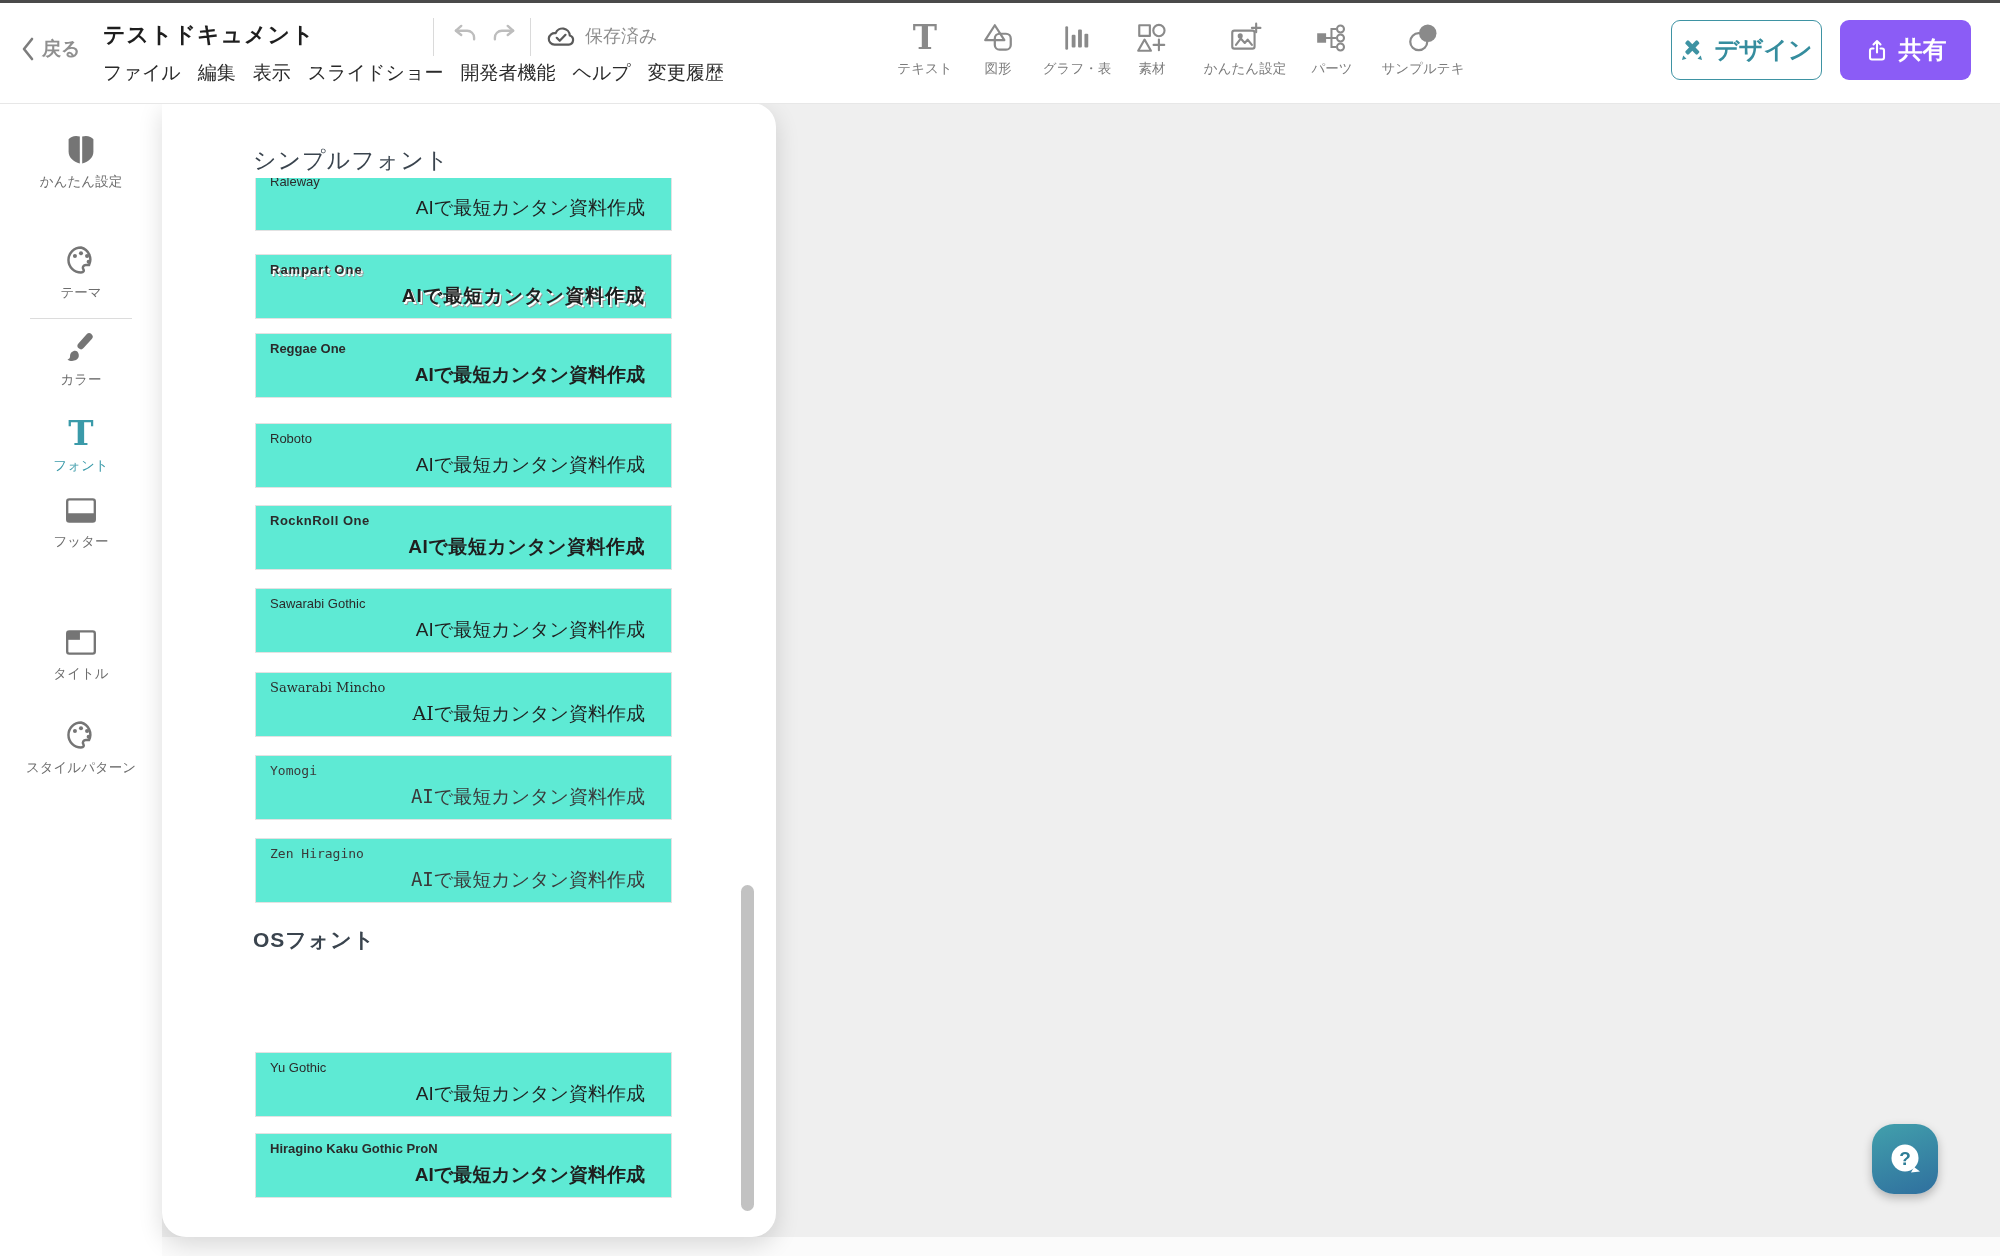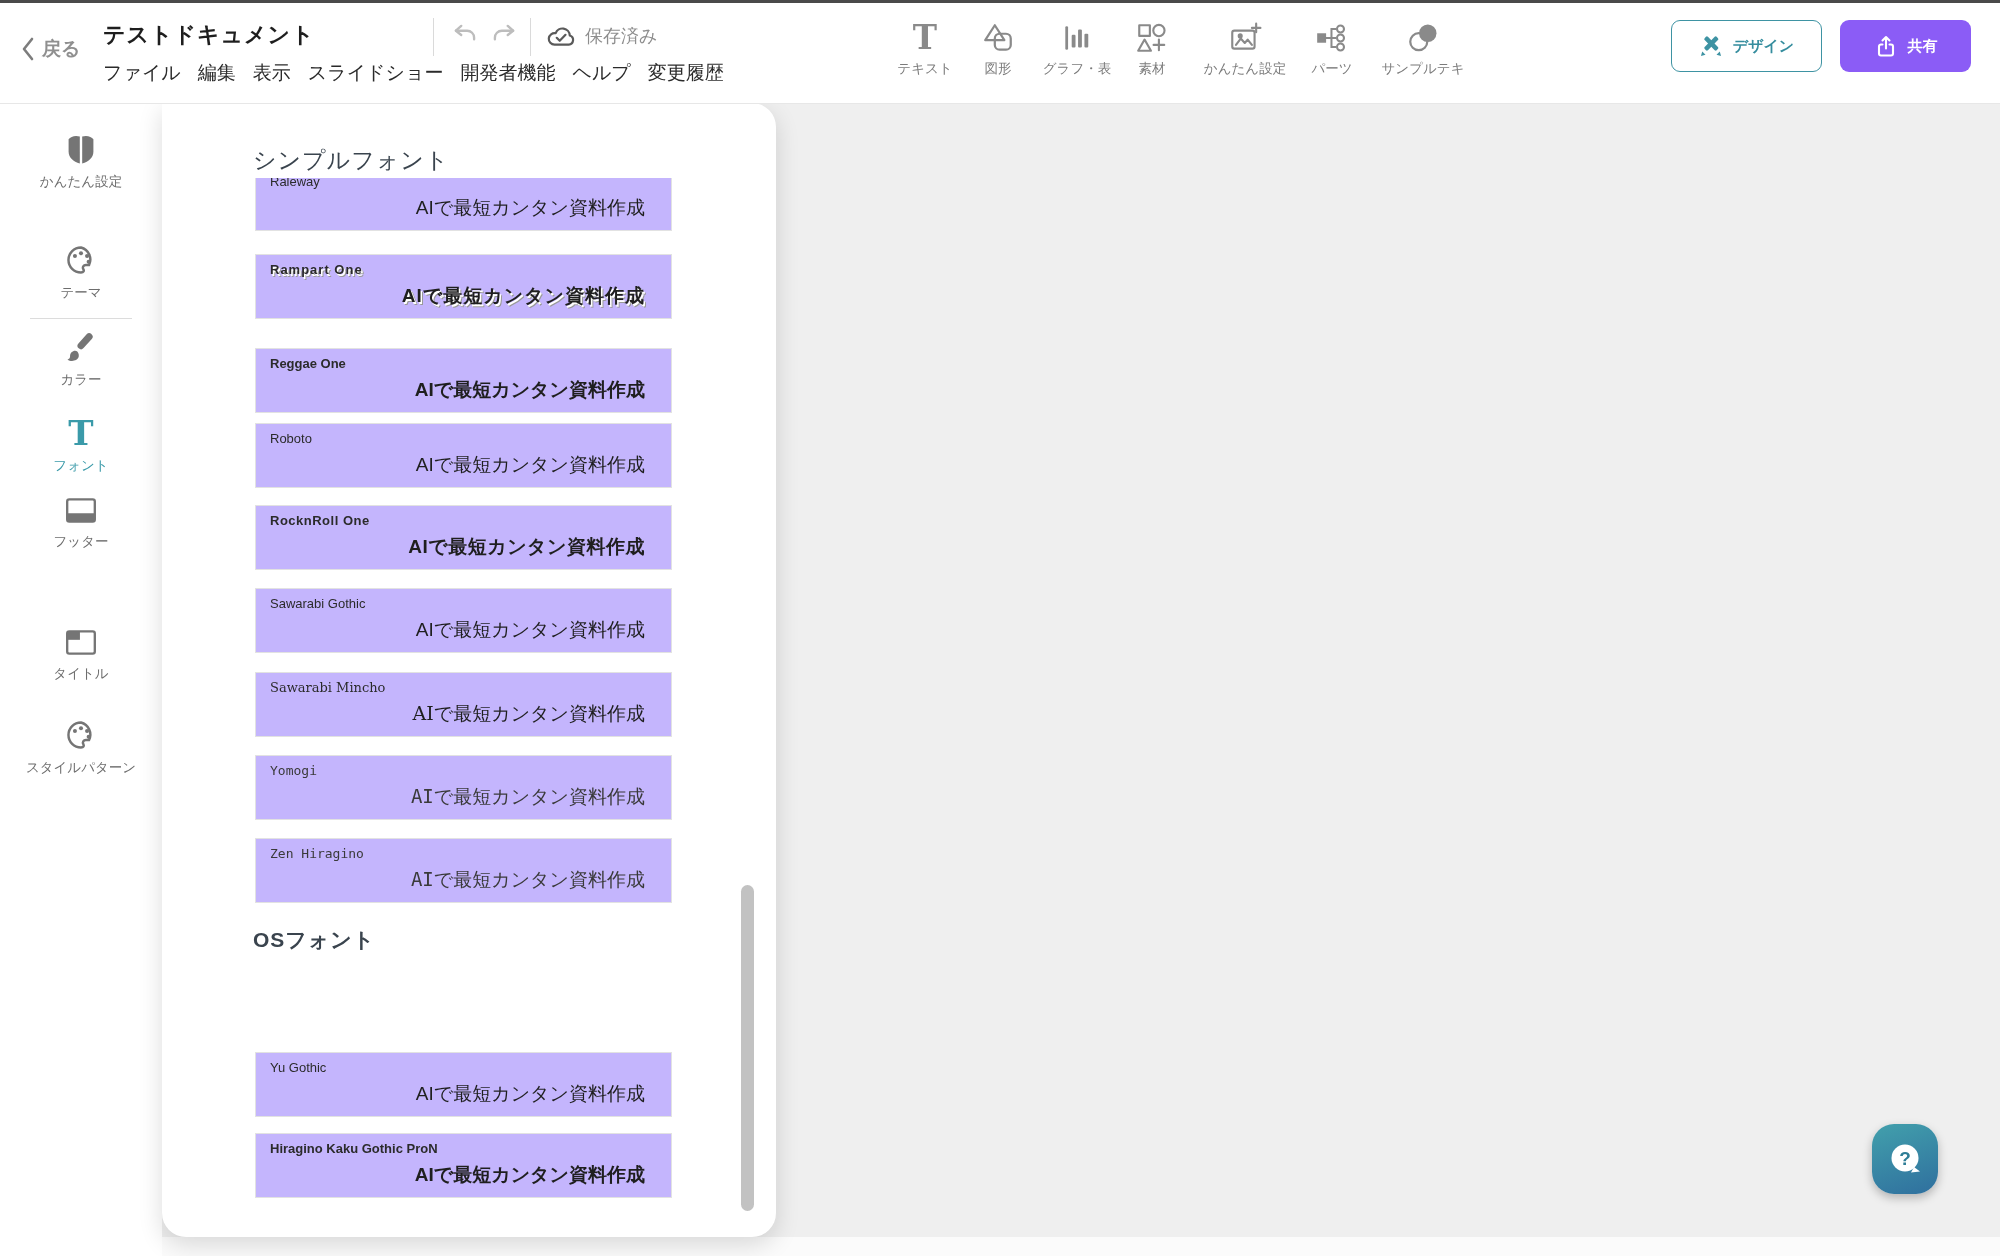--- a/index.html
+++ b/index.html
@@ -11,36 +11,36 @@
   .back{position:absolute;left:20px;top:36px;display:flex;align-items:center;gap:6px;color:#8f8f8f;font-size:19px;font-weight:700;}
   .doc-title{position:absolute;left:103px;top:20px;font-size:22px;font-weight:700;color:#1e1e1e;letter-spacing:1px;}
   .menubar{position:absolute;left:103px;top:60px;display:flex;gap:17px;font-size:19px;color:#2a2a2a;font-weight:500;justify-content:flex-end;}
   .menubar span{white-space:nowrap;}
   .vsep{position:absolute;top:18px;width:1px;height:38px;background:#dadada;}
   .histbtn{position:absolute;top:20px;width:30px;height:30px;color:#bdbdbd;}
   .saved{position:absolute;left:546px;top:24px;display:flex;align-items:flex-start;gap:9px;color:#8e8e8e;font-size:18px;}
   .tbitem{position:absolute;top:18px;text-align:center;color:#7b7b7b;}
   .tbitem .glyph{height:40px;display:flex;align-items:center;justify-content:center;}
   .tbitem .tlabel{font-size:13.5px;margin-top:2px;white-space:nowrap;}
-  .btn{position:absolute;top:20px;height:52px;border-radius:9px;display:flex;align-items:center;justify-content:center;gap:10px;font-size:15px;font-weight:600;box-sizing:border-box;}
+  .btn{position:absolute;top:20px;height:60px;border-radius:9px;display:flex;align-items:center;justify-content:center;gap:10px;font-size:24px;font-weight:600;box-sizing:border-box;}
   .btn-design{left:1671px;width:151px;border:1.7px solid #3e93a3;color:#358d9e;background:#fff;}
   .btn-share{left:1840px;width:131px;background:#8b5cf6;color:#ffffff;}
 
   
   .sidebar{position:absolute;left:0;top:103px;width:162px;height:1153px;background:#ffffff;z-index:20;}
   .side-item{position:absolute;left:0;width:162px;text-align:center;color:#6d6d6d;}
   .side-item .slabel{font-size:13.5px;margin-top:3px;white-space:nowrap;}
   .side-item.active{color:#3a9aa9;}
   .side-div{position:absolute;left:30px;top:215px;width:102px;height:1px;background:#dcdcdc;}
 
   
   .panel{position:absolute;left:162px;top:103px;width:614px;height:1134px;background:#ffffff;border-radius:0 24px 24px 24px;box-shadow:0 8px 24px rgba(0,0,0,0.14);z-index:25;}
   .panel-h1{position:absolute;left:91px;top:42px;font-size:23px;color:#3a444e;font-weight:500;letter-spacing:1px;}
   .panel-scroll{position:absolute;left:0;top:75px;width:614px;height:1059px;overflow:hidden;}
-  .font-row{position:absolute;left:93px;width:417px;height:65px;background:#c4b5fd;border:1px solid #e2e2e2;box-sizing:border-box;}
+  .font-row{position:absolute;left:93px;width:417px;height:65px;background:#5eead4;border:1px solid #e2e2e2;box-sizing:border-box;}
   .fr-label{position:absolute;left:14px;top:7px;font-size:13px;color:#2b2b2b;}
   .fr-sample{position:absolute;right:26px;top:28px;font-size:19px;color:#1f1f1f;white-space:nowrap;}
   .f-rampart .fr-label,.f-rampart .fr-sample{font-weight:800;text-shadow:1.5px 1.5px 0 #ffffff,2.5px 2.5px 0 #9a9a9a;letter-spacing:1px;}
   .f-reggae .fr-label,.f-reggae .fr-sample{font-weight:700;}
   .f-rocknroll .fr-label,.f-rocknroll .fr-sample{font-weight:700;letter-spacing:0.5px;}
   .f-smincho .fr-label,.f-smincho .fr-sample{font-family:"DejaVu Serif","Liberation Serif",serif;}
   .f-yomogi .fr-label,.f-yomogi .fr-sample{font-family:"DejaVu Sans Mono","Liberation Mono",monospace;font-weight:300;color:#3a3a3a;}
   .f-zen .fr-label,.f-zen .fr-sample{font-family:"DejaVu Sans Mono","Liberation Mono",monospace;font-weight:300;color:#3a3a3a;}
   .panel-h2{position:absolute;left:91px;font-size:21px;color:#3a444e;font-weight:600;letter-spacing:1px;}
   .os-note{position:absolute;left:93px;width:430px;font-size:16px;line-height:27px;color:#8496a4;}
@@ -494,21 +494,21 @@
     <div class="panel-scroll">
 
       <div class="font-row f-raleway" style="top:-12px;">
         <div class="fr-label">Raleway</div>
         <div class="fr-sample">AIで最短カンタン資料作成</div>
       </div>
       <div class="font-row f-rampart" style="top:76px;">
         <div class="fr-label">Rampart One</div>
         <div class="fr-sample">AIで最短カンタン資料作成</div>
       </div>
-      <div class="font-row f-reggae" style="top:170px;padding-left:31px;">
+      <div class="font-row f-reggae" style="top:155px;padding-left:31px;">
         <div class="fr-label">Reggae One</div>
         <div class="fr-sample">AIで最短カンタン資料作成</div>
       </div>
       <div class="font-row f-roboto" style="top:245px;">
         <div class="fr-label">Roboto</div>
         <div class="fr-sample">AIで最短カンタン資料作成</div>
       </div>
       <div class="font-row f-rocknroll" style="top:327px;">
         <div class="fr-label">RocknRoll One</div>
         <div class="fr-sample">AIで最短カンタン資料作成</div>

